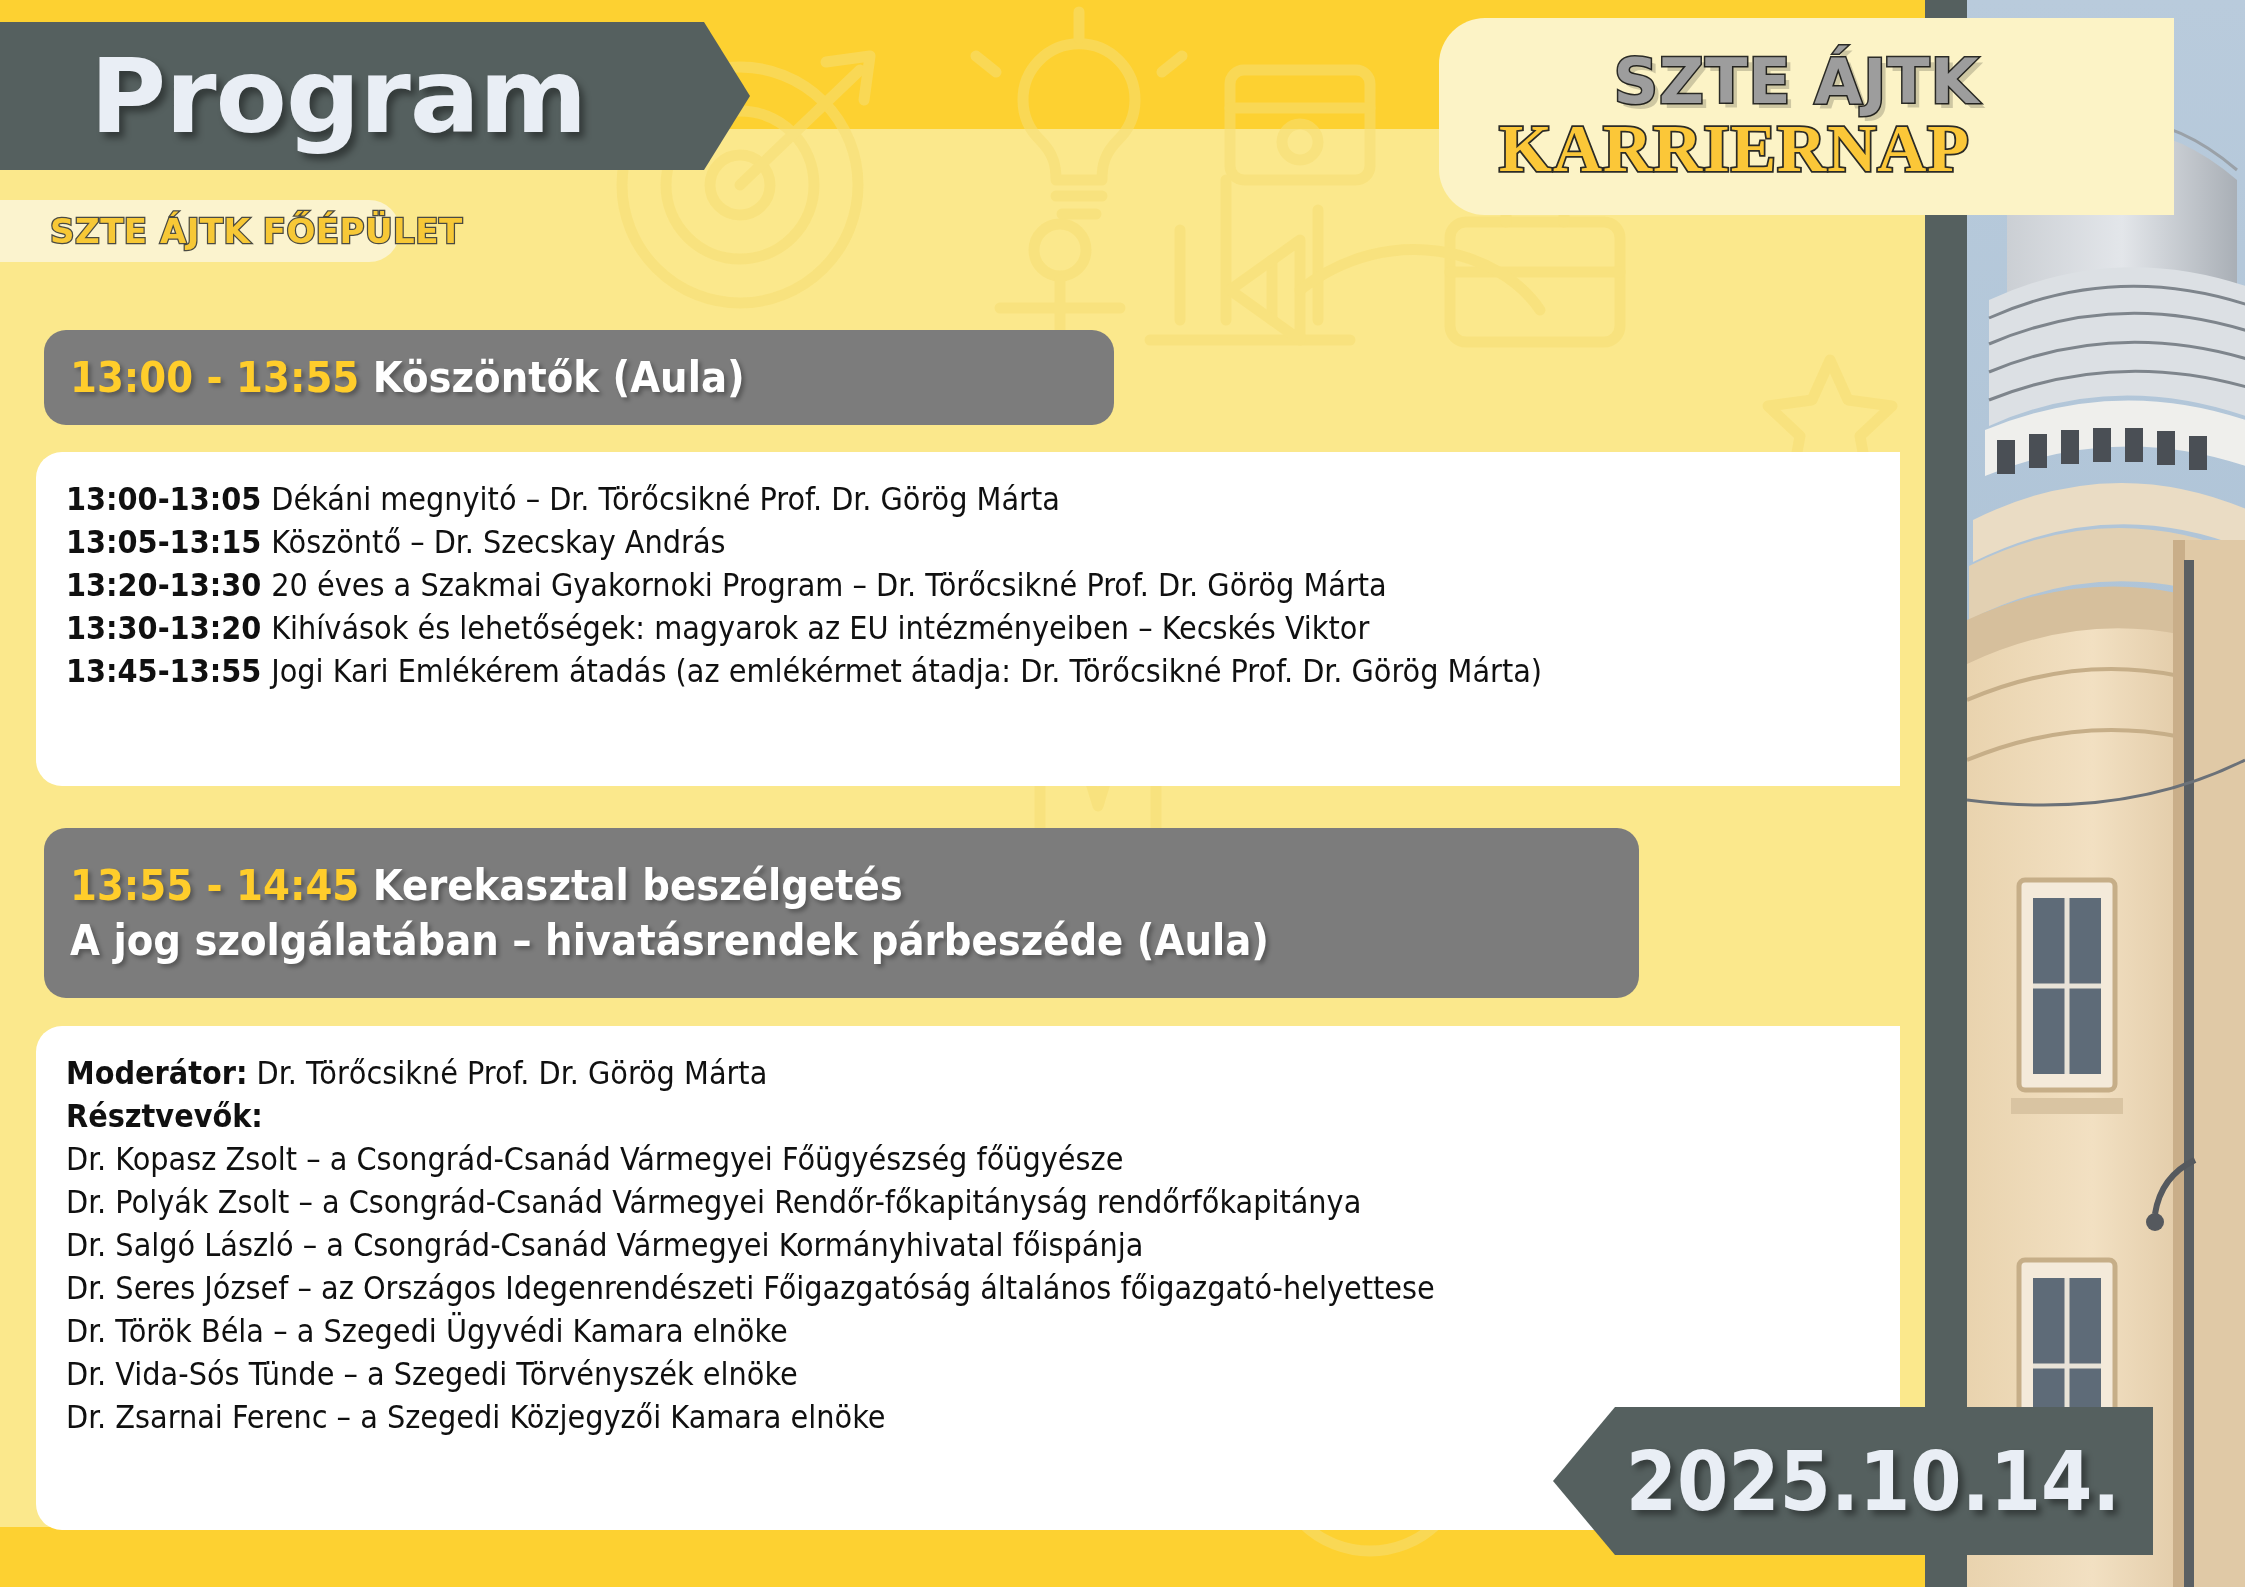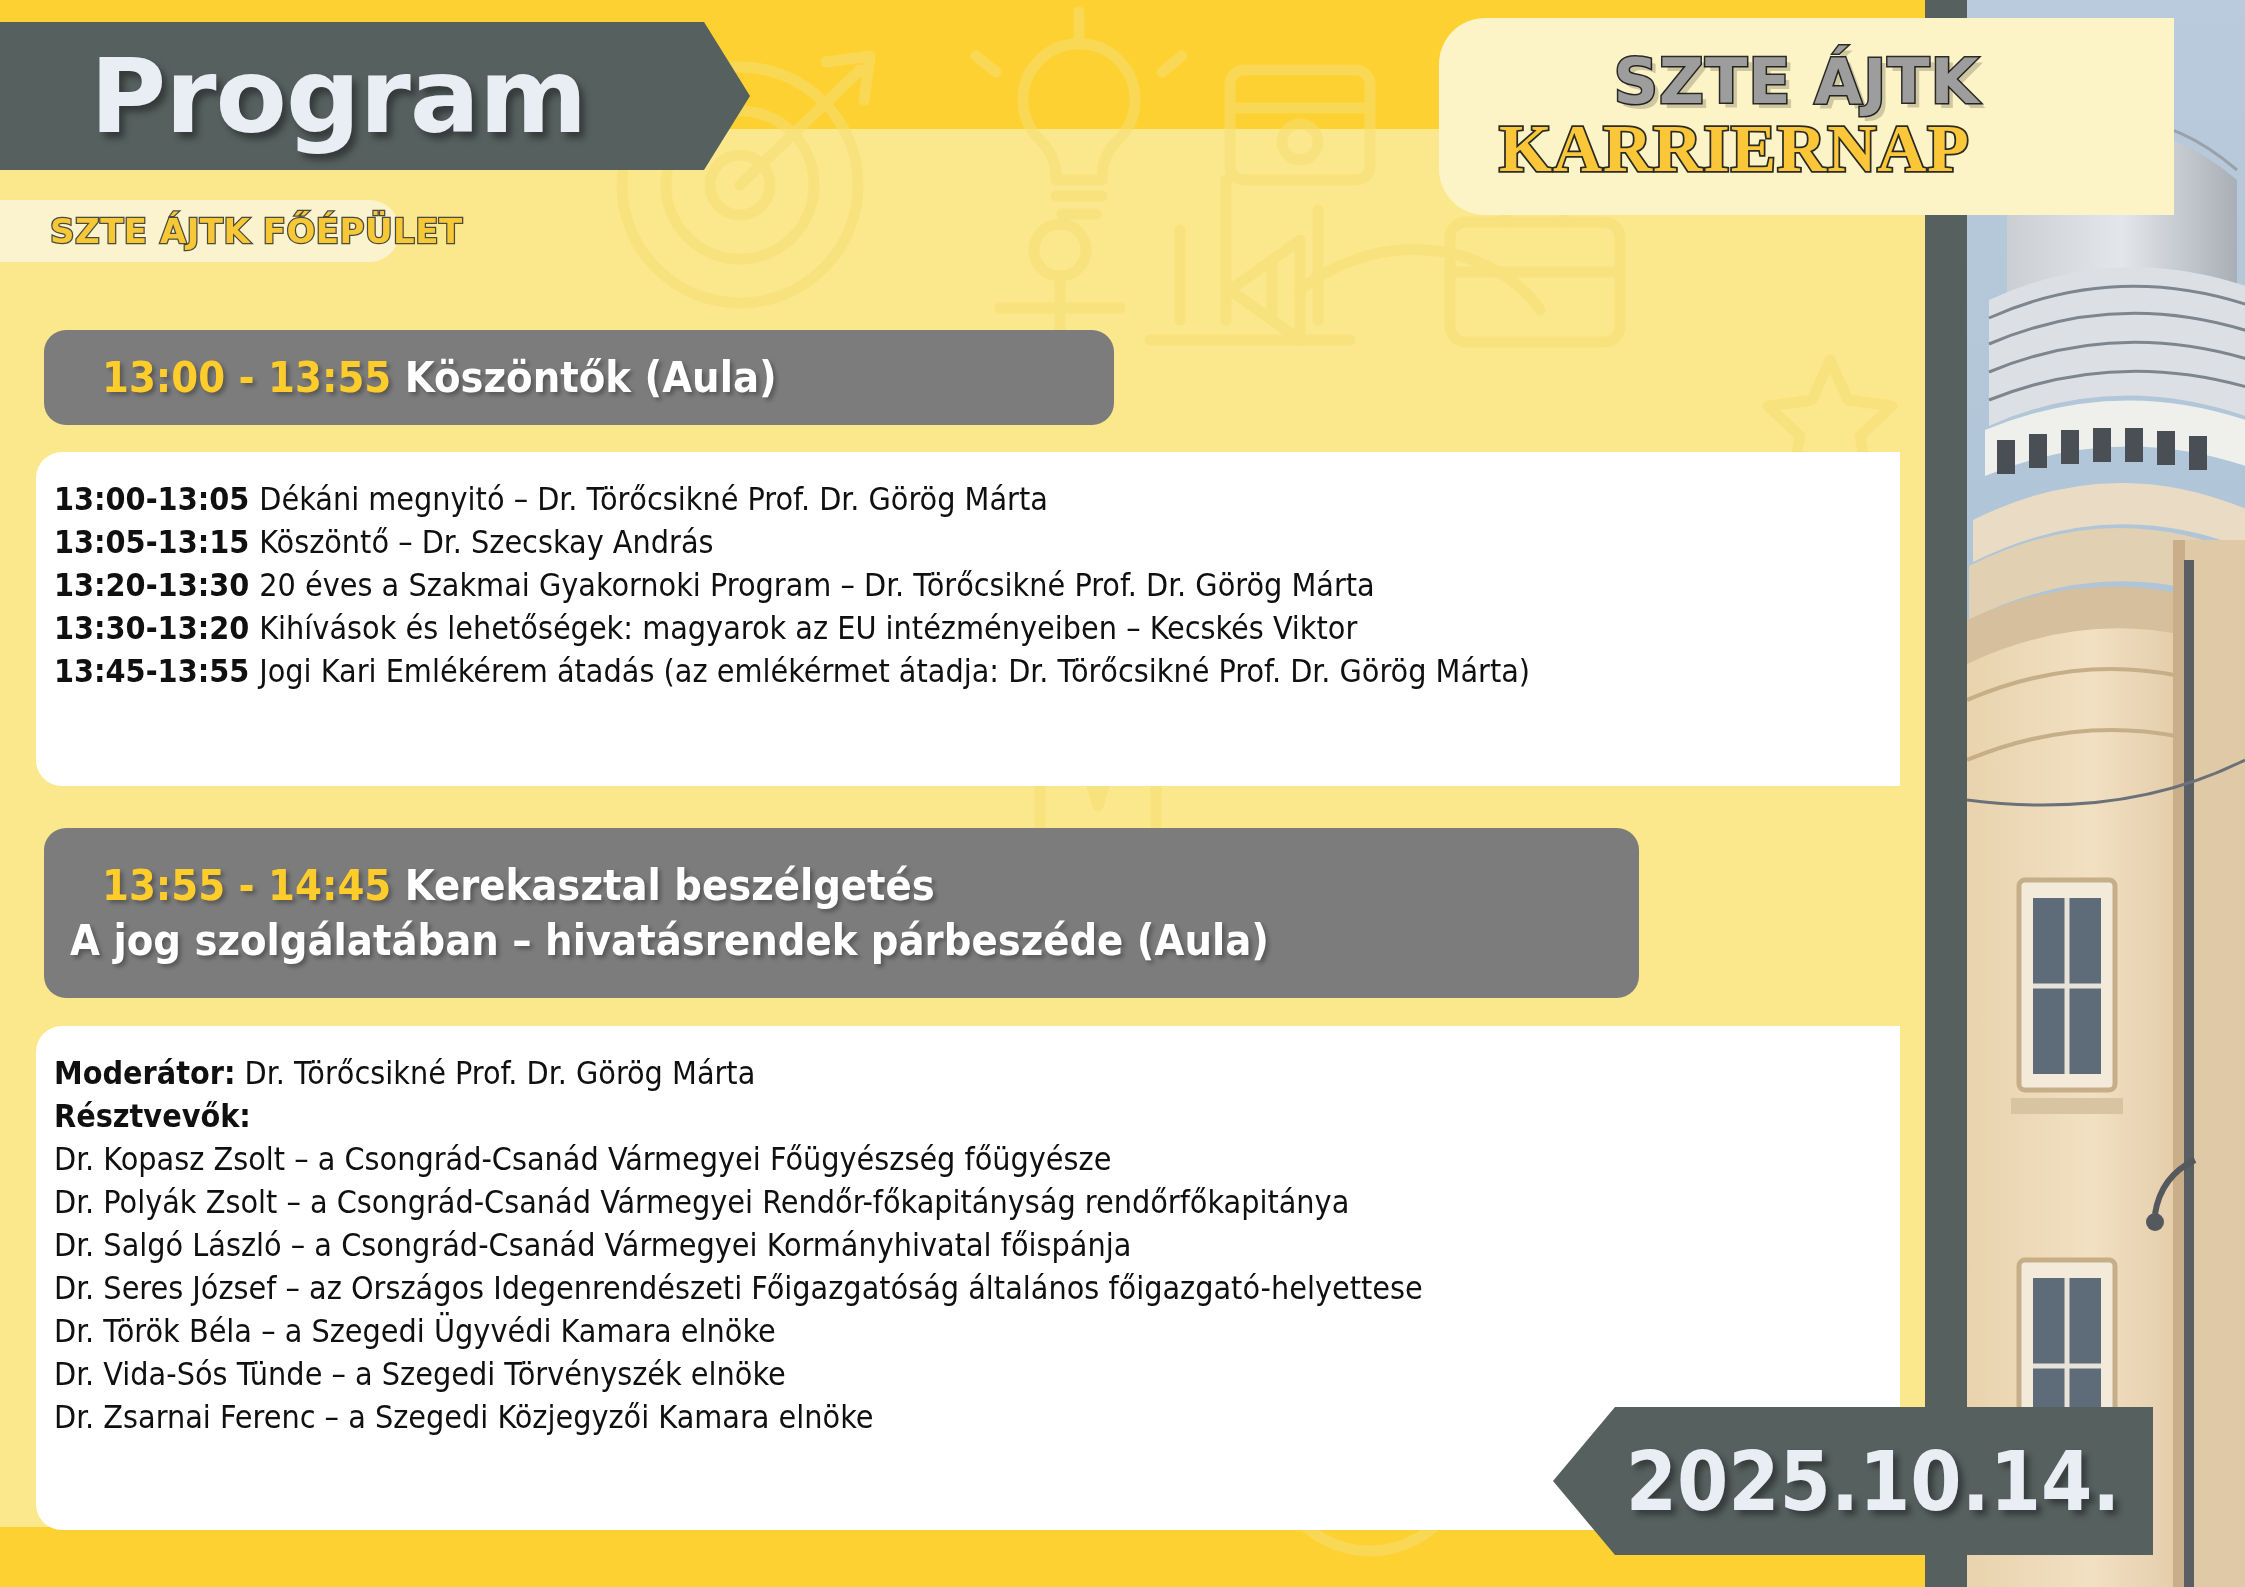--- a/index.html
+++ b/index.html
@@ -83,30 +83,30 @@
     position:absolute; background:#7C7C7C; border-radius:22px;
     display:flex; flex-direction:column; justify-content:center;
     padding-left:26px;
   }
   .session-head .ln {
     font-size:43px; font-weight:bold; color:#FFFFFF;
     font-family:"DejaVu Sans Condensed","DejaVu Sans", sans-serif;
     text-shadow:3px 3px 4px rgba(0,0,0,.30);
     line-height:1.28; white-space:nowrap;
   }
-  .session-head .tm { color:#FFCD2B;margin-left:32px; }
+  .session-head .tm { color:#FFCD2B; }
 
   #head1 { left:44px; top:330px; width:1070px; height:95px; }
   #head2 { left:44px; top:828px; width:1595px; height:170px; }
 
   
   .card {
     position:absolute; background:#FFFFFF;
     border-radius:26px 0 0 26px;
-    padding:26px 30px 22px 18px;
+    padding:26px 30px 22px 30px;
   }
   #card1 { left:36px; top:452px; width:1864px; height:334px; }
   #card2 { left:36px; top:1026px; width:1864px; height:504px; }
 
   .row {
     font-size:32px; color:#101010; line-height:1.345;
     font-family:"DejaVu Sans Condensed","DejaVu Sans", sans-serif;
     white-space:nowrap;
   }
   .row b { font-weight:bold; }

